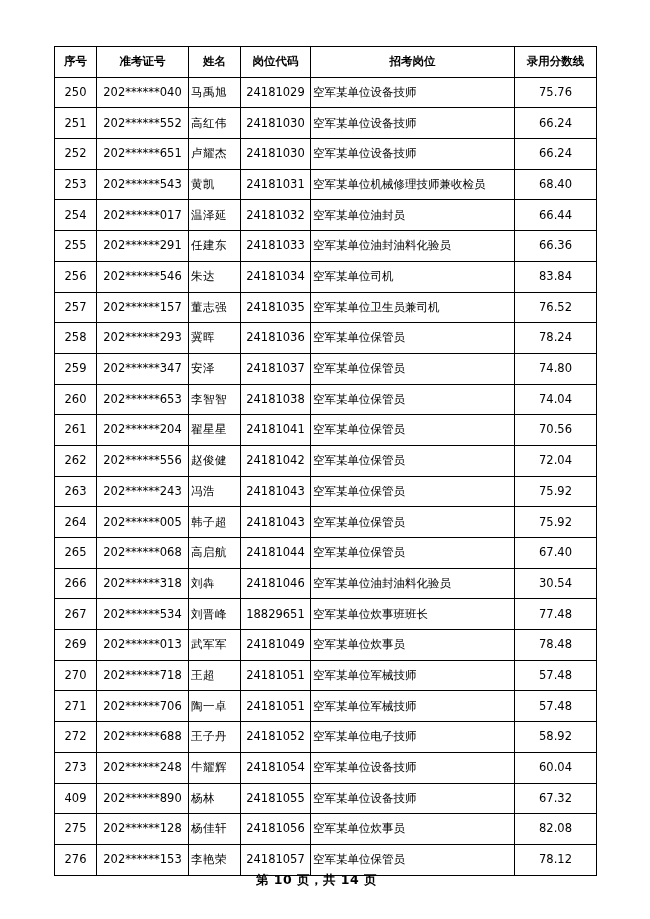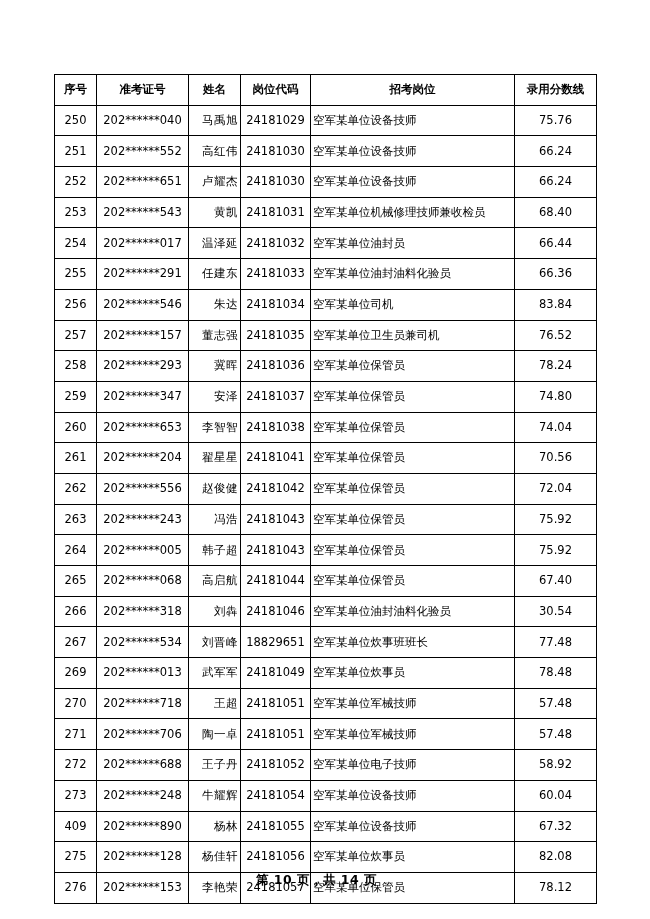--- a/index.html
+++ b/index.html
@@ -12,21 +12,21 @@
     background: #ffffff;
     font-family: "DejaVu Sans", "Liberation Sans", sans-serif;
     color: #000000;
     position: relative;
     overflow: hidden;
   }
   .page {
     width: 650px;
     height: 919px;
     box-sizing: border-box;
-    padding: 74px 54px 0 54px;
+    padding: 46px 54px 0 54px;
     position: relative;
   }
   table.score-table {
     border-collapse: collapse;
     width: 542px;
     table-layout: fixed;
   }
   table.score-table th,
   table.score-table td {
     border: 1px solid #000000;
@@ -44,21 +44,21 @@
   }
   .col-seq    { width: 42px; }
   .col-ticket { width: 92px; }
   .col-name   { width: 52px; }
   .col-code   { width: 70px; }
   .col-post   { width: 204px; }
   .col-score  { width: 82px; }
 
   td.c-seq    { text-align: center; }
   td.c-ticket { text-align: center; font-size: 10.5px; }
-  td.c-name   { text-align: right; letter-spacing: 0.5px; margin-top: 40px; }
+  td.c-name   { text-align: left; letter-spacing: 0.5px; margin-top: 40px; }
   td.c-code   { text-align: center; font-size: 11px; }
   td.c-post   { text-align: left; padding-left: 5px; font-size: 11.5px; }
   td.c-score  { text-align: center; font-size: 11.5px; }
 
   .footer {
     position: absolute;
     left: 0;
     right: 17px;
     bottom: 30px;
     text-align: center;

